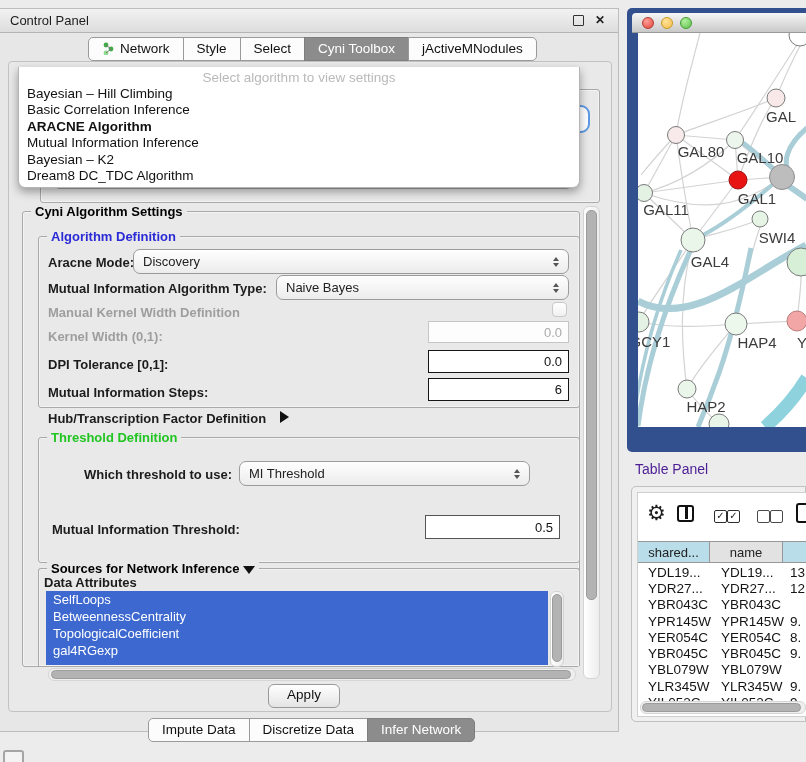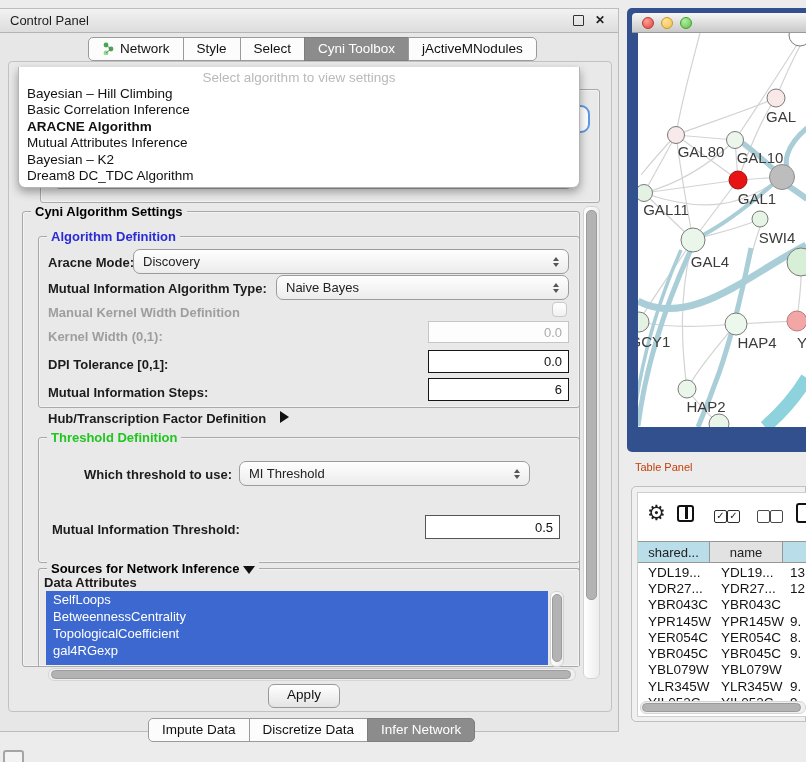--- a/index.html
+++ b/index.html
@@ -64,21 +64,21 @@
   #apply-btn{left:268px;top:675px;width:70px;height:22px;background:linear-gradient(#ffffff,#e4e4e4);border:1px solid #999;border-radius:6px;font-size:13.5px;color:#111;text-align:center;line-height:20px;}
   #bottom-tabs{left:148px;top:709px;display:flex;}
 
   
   #net-frame{left:627px;top:8px;width:179px;height:444px;background:#31508d;border-radius:5px 0 0 5px;}
   #net-titlebar{left:632px;top:13px;width:174px;height:20px;background:linear-gradient(#f6f6f6,#c9c9c9);border-bottom:1px solid #9a9a9a;border-radius:4px 0 0 0;display:flex;align-items:center;gap:7px;padding-left:10px;box-sizing:border-box;}
   .tl{width:12px;height:12px;border-radius:50%;box-sizing:border-box;}
   #net-canvas{left:638px;top:33px;width:168px;height:394px;background:#fff;overflow:hidden;}
 
   
-  #tp-title{left:635px;top:461px;font-size:11px;color:#c2410c;}
+  #tp-title{left:635px;top:461px;font-size:14px;color:#4c1d95;}
   #tp-outer{left:631px;top:486px;width:175px;height:236px;background:#f0f0f0;border:1px solid #c0c0c0;border-radius:5px 0 0 5px;box-sizing:border-box;}
   #tp-card{left:637px;top:492px;width:169px;height:223px;background:#fff;border:1px solid #cfcfcf;overflow:hidden;}
   .tico{position:absolute;top:13px;}
   .cbx{width:11px;height:11px;border:1.5px solid #2e2e2e;border-radius:2px;font-size:10px;line-height:10px;text-align:center;color:#222;background:#fff;}
   #tp-header{position:absolute;left:0;top:48px;display:flex;height:22px;}
   .hcell{border:1px solid #979797;margin-left:-1px;font-size:13px;color:#222;display:flex;align-items:center;justify-content:center;box-sizing:border-box;}
   .hc-blue{background:#b9dde9;} .hc-gray{background:#e2e2e2;}
   #tp-rows{position:absolute;left:1px;top:71px;width:220px;height:137px;overflow:hidden;}
   .trow{display:flex;height:16.3px;align-items:center;}
   .tcell{font-size:13.5px;color:#141414;white-space:nowrap;overflow:hidden;box-sizing:border-box;}
@@ -126,21 +126,21 @@
     <div class="abs groupbox" id="inference-group"></div>
     <div class="abs" id="inference-combo1"></div>
     <div class="abs" id="inference-combo2">gal4(filtered).sif default node</div>
 
     <div class="abs" id="algo-popup">
       <div id="popup-header">Select algorithm to view settings</div>
       <div id="popup-items">
           <div class="popup-item">Bayesian – Hill Climbing</div>
           <div class="popup-item">Basic Correlation Inference</div>
           <div class="popup-item bold">ARACNE Algorithm</div>
-          <div class="popup-item">Mutual Attributes Inference</div>
+          <div class="popup-item">Mutual Information Inference</div>
           <div class="popup-item">Bayesian – K2</div>
           <div class="popup-item">Dream8 DC_TDC Algorithm</div>
         </div>
     </div>
 
     <div class="abs groupbox" style="left:22px;top:202px;width:556px;height:454px;">
       <span class="gtitle">Cyni Algorithm Settings</span>
     </div>
 
     <div class="abs groupbox" style="left:38px;top:227px;width:540px;height:170px;">

